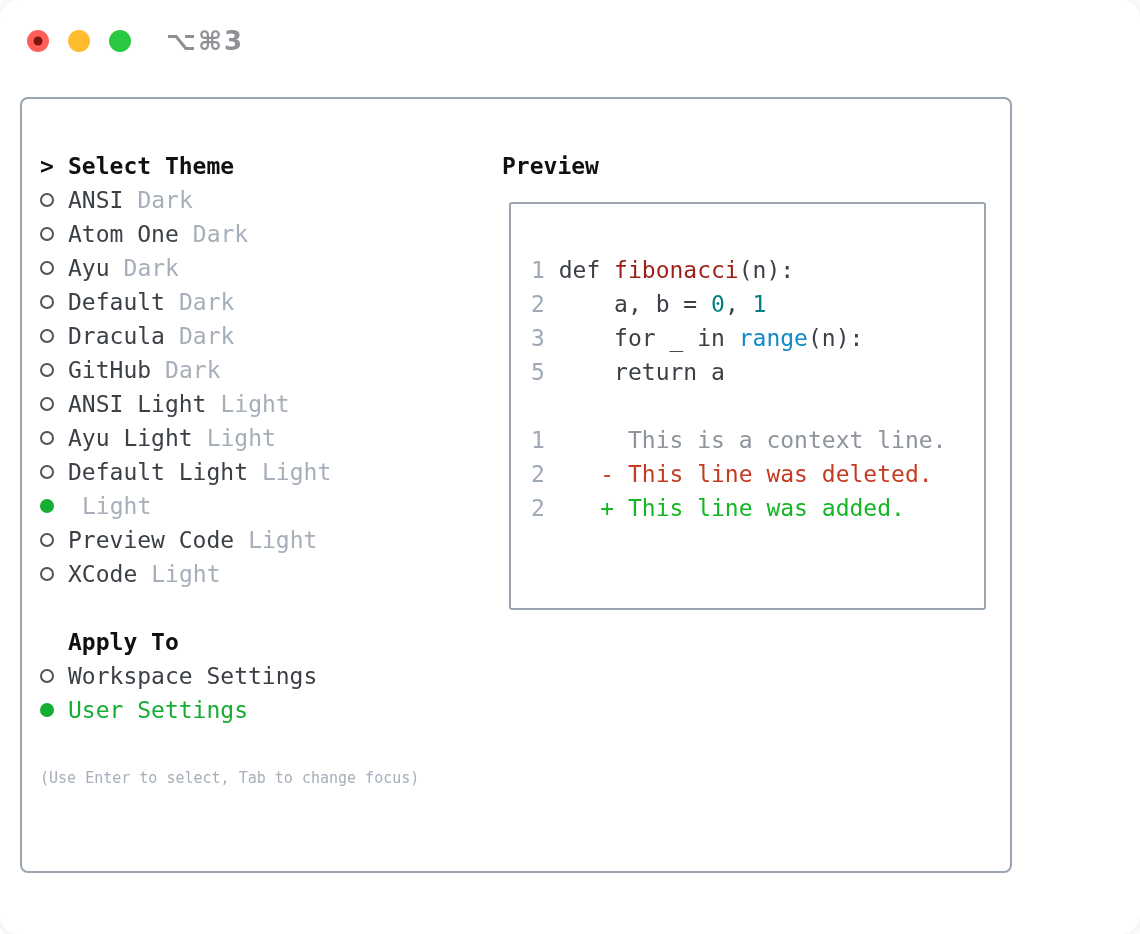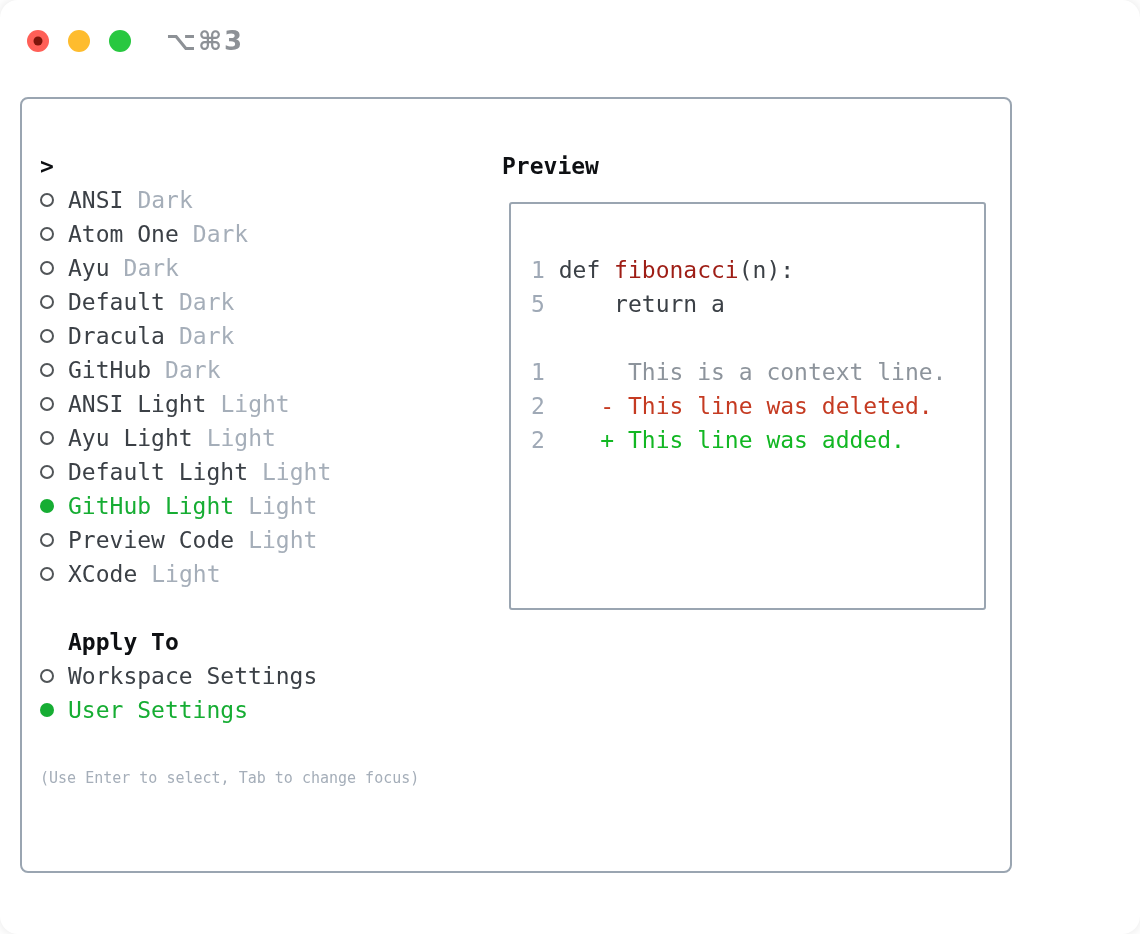--- a/index.html
+++ b/index.html
@@ -60,20 +60,21 @@
     <span class="dot yellow"></span>
     <span class="dot green"></span>
     <span class="win-title">⌥⌘3</span>
   </div>
 
   <div class="panel">
 
     <div class="left-col">
       <div class="row">
         <span class="icon-cell prompt">&gt;</span>
+        <span class="row-label heading">Select Theme</span>
       </div>
 
       <div id="theme-list">
           <div class="row">
             <span class="icon-cell">
               <span class="radio"></span>
             </span>
             <span class="row-label">ANSI</span>
             <span class="tag">Dark</span>
           </div>
@@ -130,21 +131,20 @@
             <span class="icon-cell">
               <span class="radio"></span>
             </span>
             <span class="row-label">Default Light</span>
             <span class="tag">Light</span>
           </div>
           <div class="row">
             <span class="icon-cell">
               <span class="radio filled"></span>
             </span>
-            <span class="row-label selected">GitHub Light</span>
             <span class="tag">Light</span>
           </div>
           <div class="row">
             <span class="icon-cell">
               <span class="radio"></span>
             </span>
             <span class="row-label">Preview Code</span>
             <span class="tag">Light</span>
           </div>
           <div class="row">
@@ -181,20 +181,22 @@
       <div class="row spacer"></div>
 
       <div class="hint">(Use Enter to select, Tab to change focus)</div>
     </div>
 
     <div class="preview-title">Preview</div>
 
     <div class="preview-box">
       <div id="code-lines">
           <div class="code-line"><span class="lineno">1 </span><span class="tok-d">def </span><span class="tok-title">fibonacci</span><span class="tok-d">(n):</span></div>
+          <div class="code-line"><span class="lineno">2 </span><span class="tok-d">    a, b = </span><span class="tok-num">0</span><span class="tok-d">, </span><span class="tok-num">1</span></div>
+          <div class="code-line"><span class="lineno">3 </span><span class="tok-d">    for _ in </span><span class="tok-builtin">range</span><span class="tok-d">(n):</span></div>
           <div class="code-line"><span class="lineno">5 </span><span class="tok-d">    return a</span></div>
           <div class="code-line"> </div>
           <div class="code-line"><span class="lineno">1 </span><span class="tok-context">     This is a context line.</span></div>
           <div class="code-line"><span class="lineno">2 </span><span class="tok-deleted">   - This line was deleted.</span></div>
           <div class="code-line"><span class="lineno">2 </span><span class="tok-added">   + This line was added.</span></div>
         </div>
     </div>
 
   </div>
 </div>

